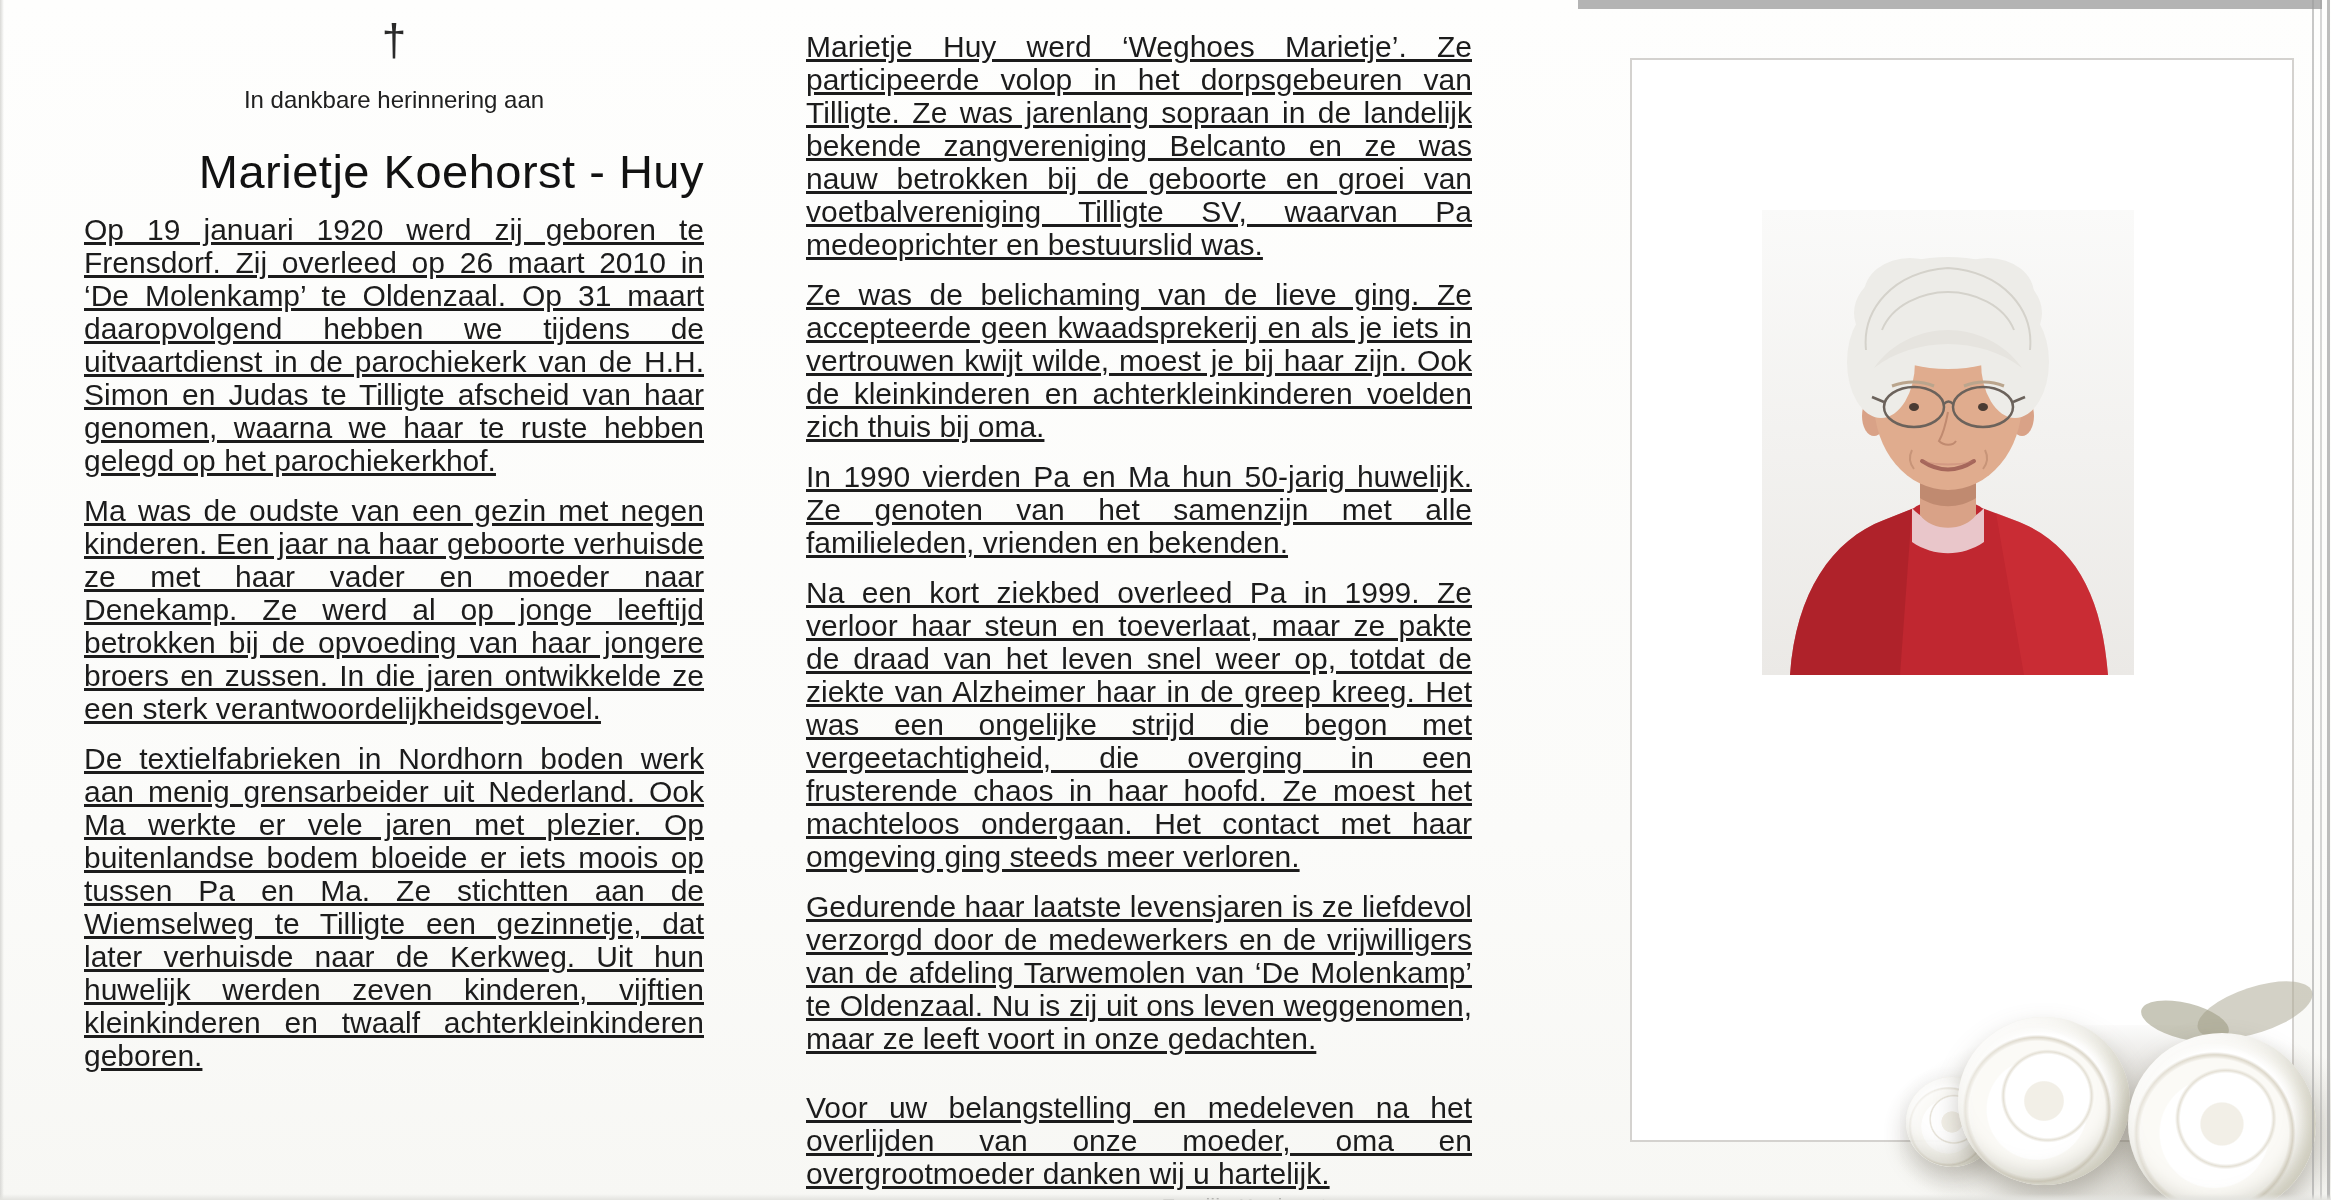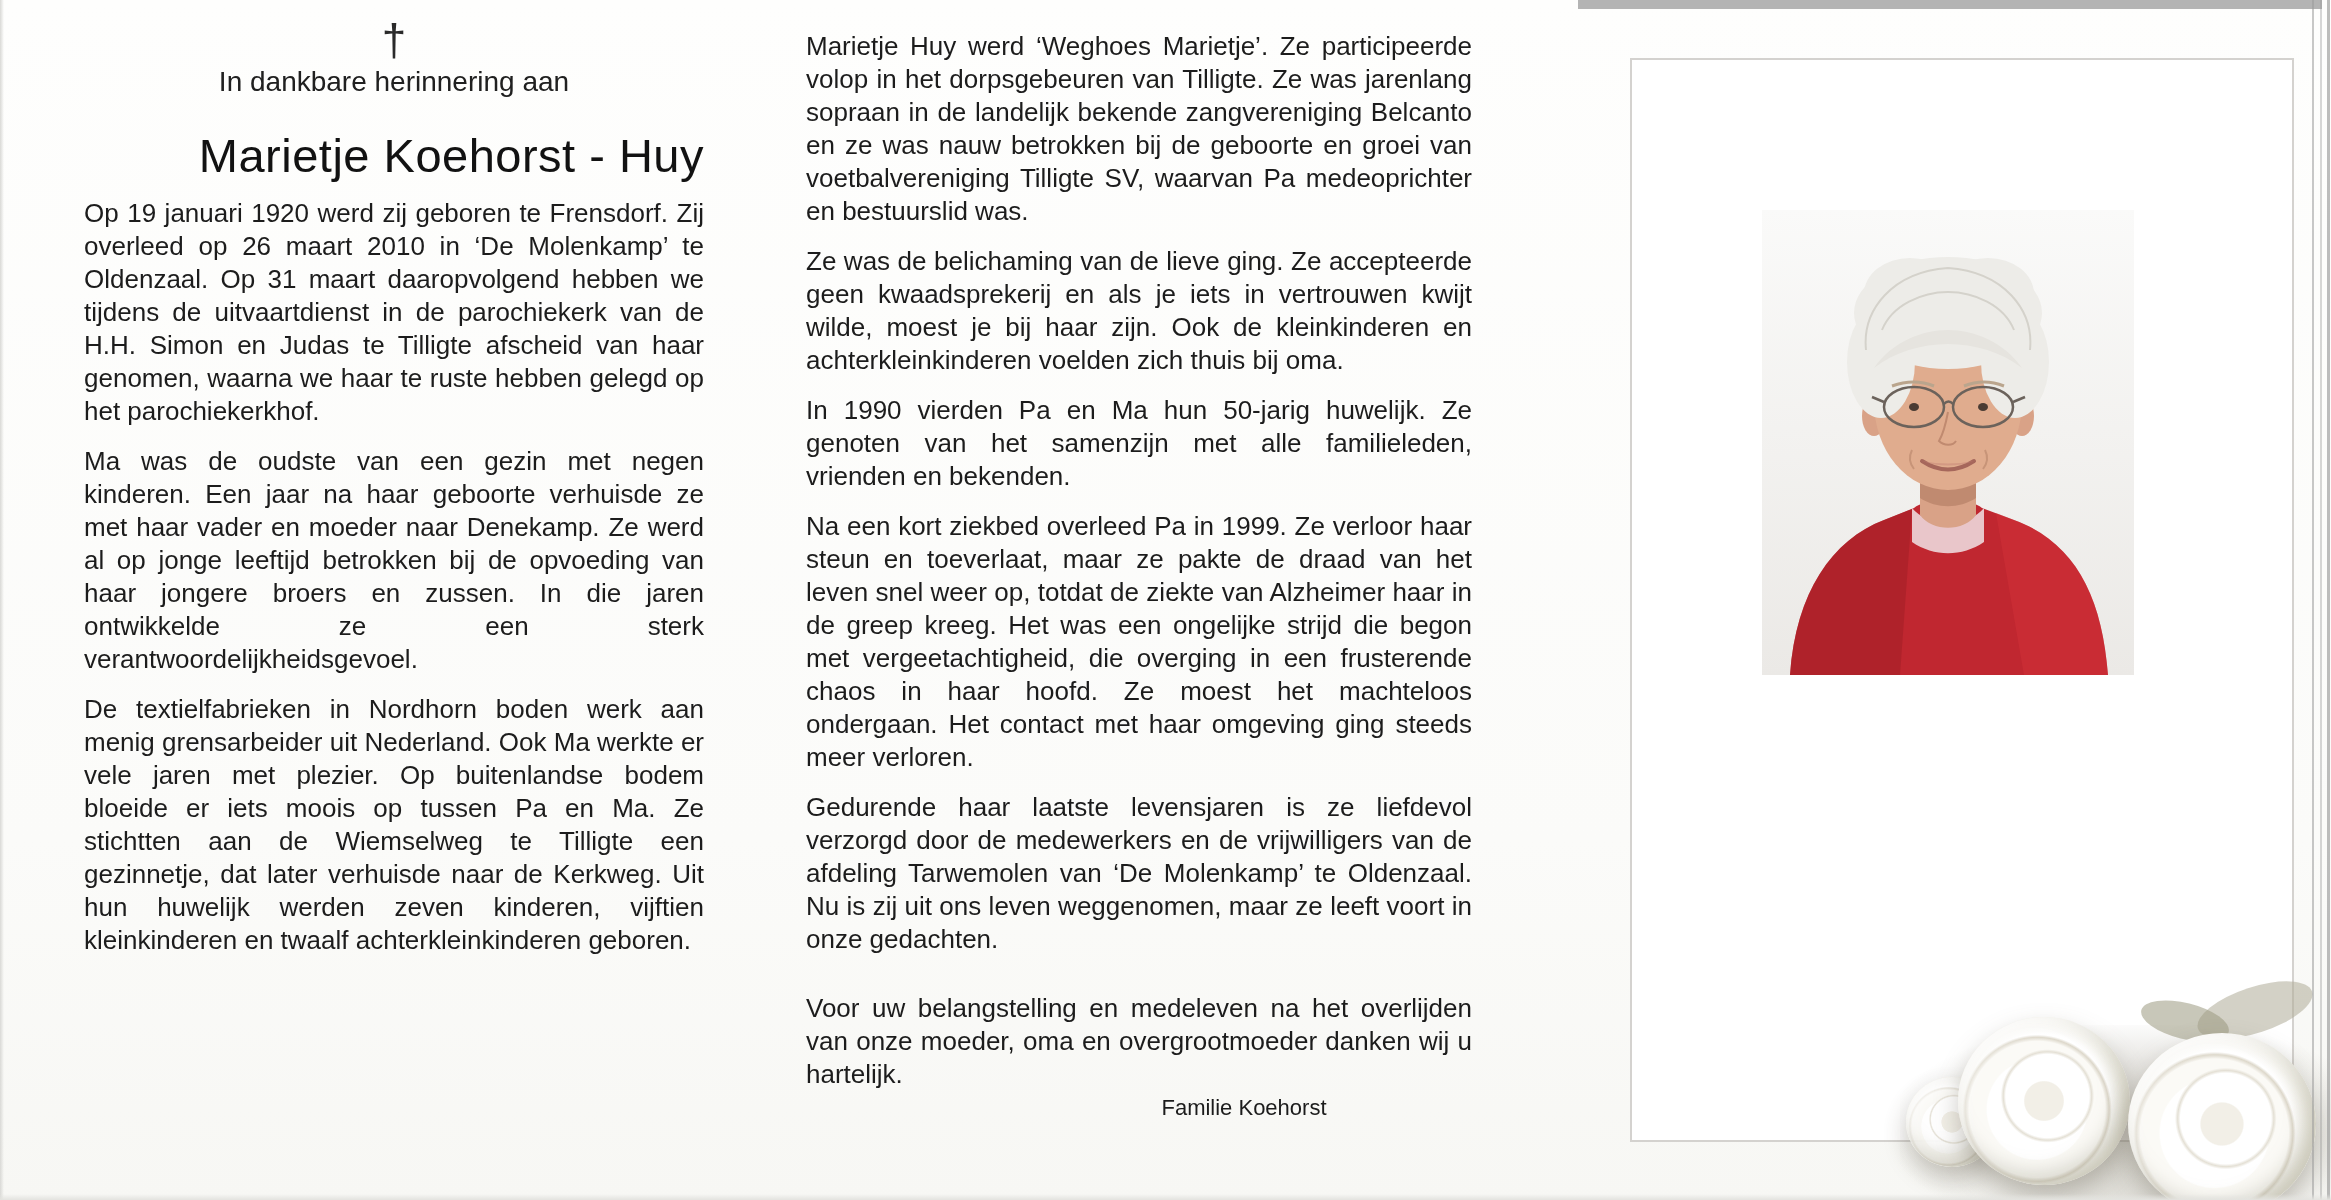--- a/index.html
+++ b/index.html
@@ -9,23 +9,23 @@
     font-family:"Liberation Sans","DejaVu Sans",sans-serif;
     color:#1d1d1d;
   }
   .page{position:absolute;inset:0;background:linear-gradient(180deg,#fefefd 0%,#fbfbf9 70%,#f7f7f4 100%);}
 
   
   .col-left{position:absolute;left:84px;top:18px;width:620px;}
   .col-mid{position:absolute;left:806px;top:30px;width:666px;}
   .header{text-align:center;}
   .cross{font-size:44px;line-height:1;color:#2a2a2a;}
-  .intro{font-size:28px;margin-top:4px;color:#202020;}
+  .intro{font-size:24px;margin-top:24px;color:#202020;}
   .name{font-size:47px;font-weight:400;letter-spacing:.5px;margin-top:30px;margin-bottom:14px;color:#121212;text-align:right;}
-  .para{font-size:26px;line-height:33px;text-align:justify;margin:0 0 17px 0;color:#1c1c1c;}
+  .para{font-size:30px;line-height:33px;text-align:justify;margin:0 0 17px 0;color:#1c1c1c;text-decoration:underline;}
   .closing{margin-top:36px;margin-bottom:0;}
   .signature{font-size:22px;line-height:33px;margin-left:210px;width:456px;text-align:center;color:#1c1c1c;}
 
   
   .photo-frame{position:absolute;left:1630px;top:58px;width:660px;height:1080px;background:#ffffff;border:2px solid #d4d2cf;}
   .portrait{position:absolute;left:130px;top:150px;width:372px;height:465px;}
 
   
   .roses{position:absolute;left:1900px;top:985px;width:431px;height:215px;}
   .roses-shadow{position:absolute;left:0;top:40px;width:431px;height:175px;

